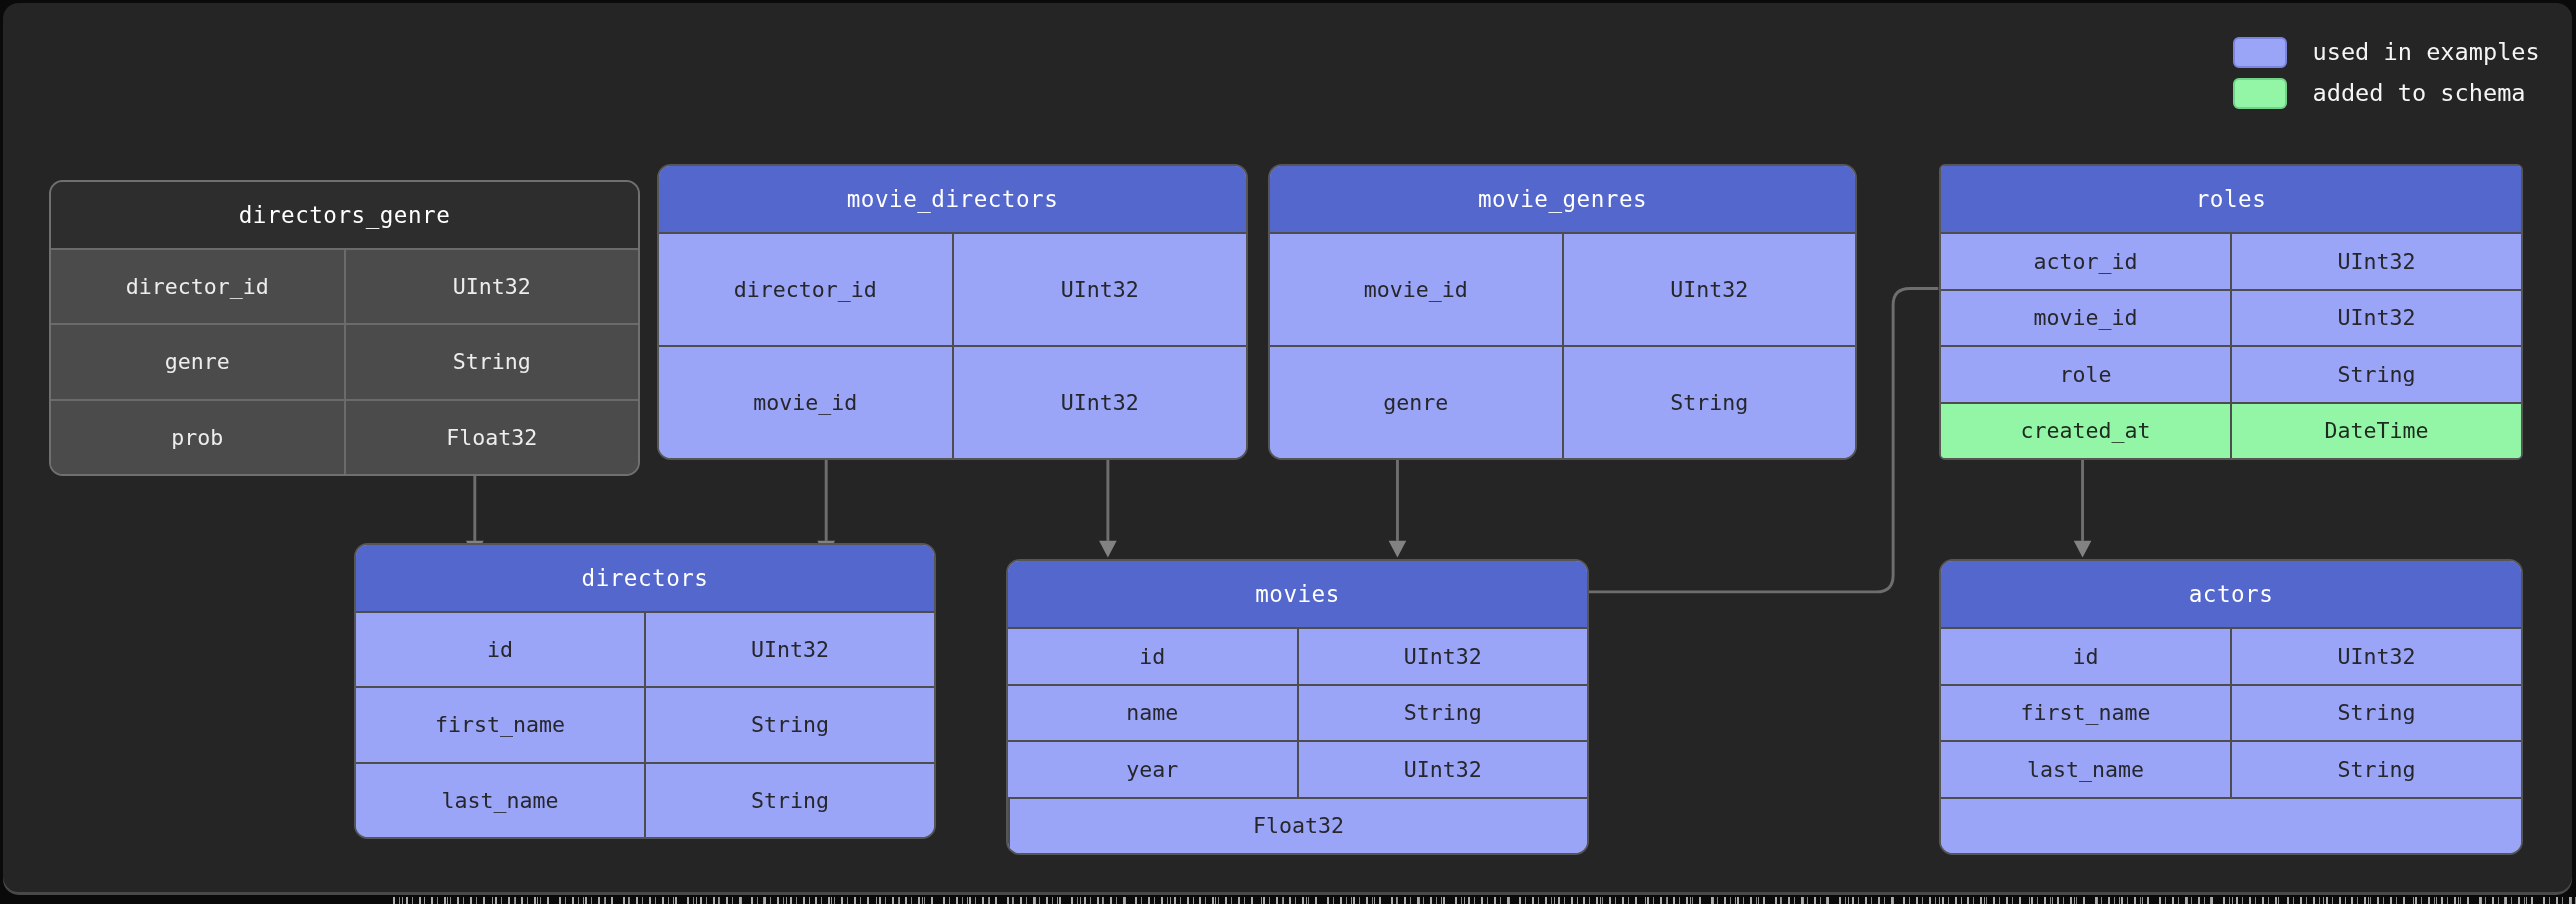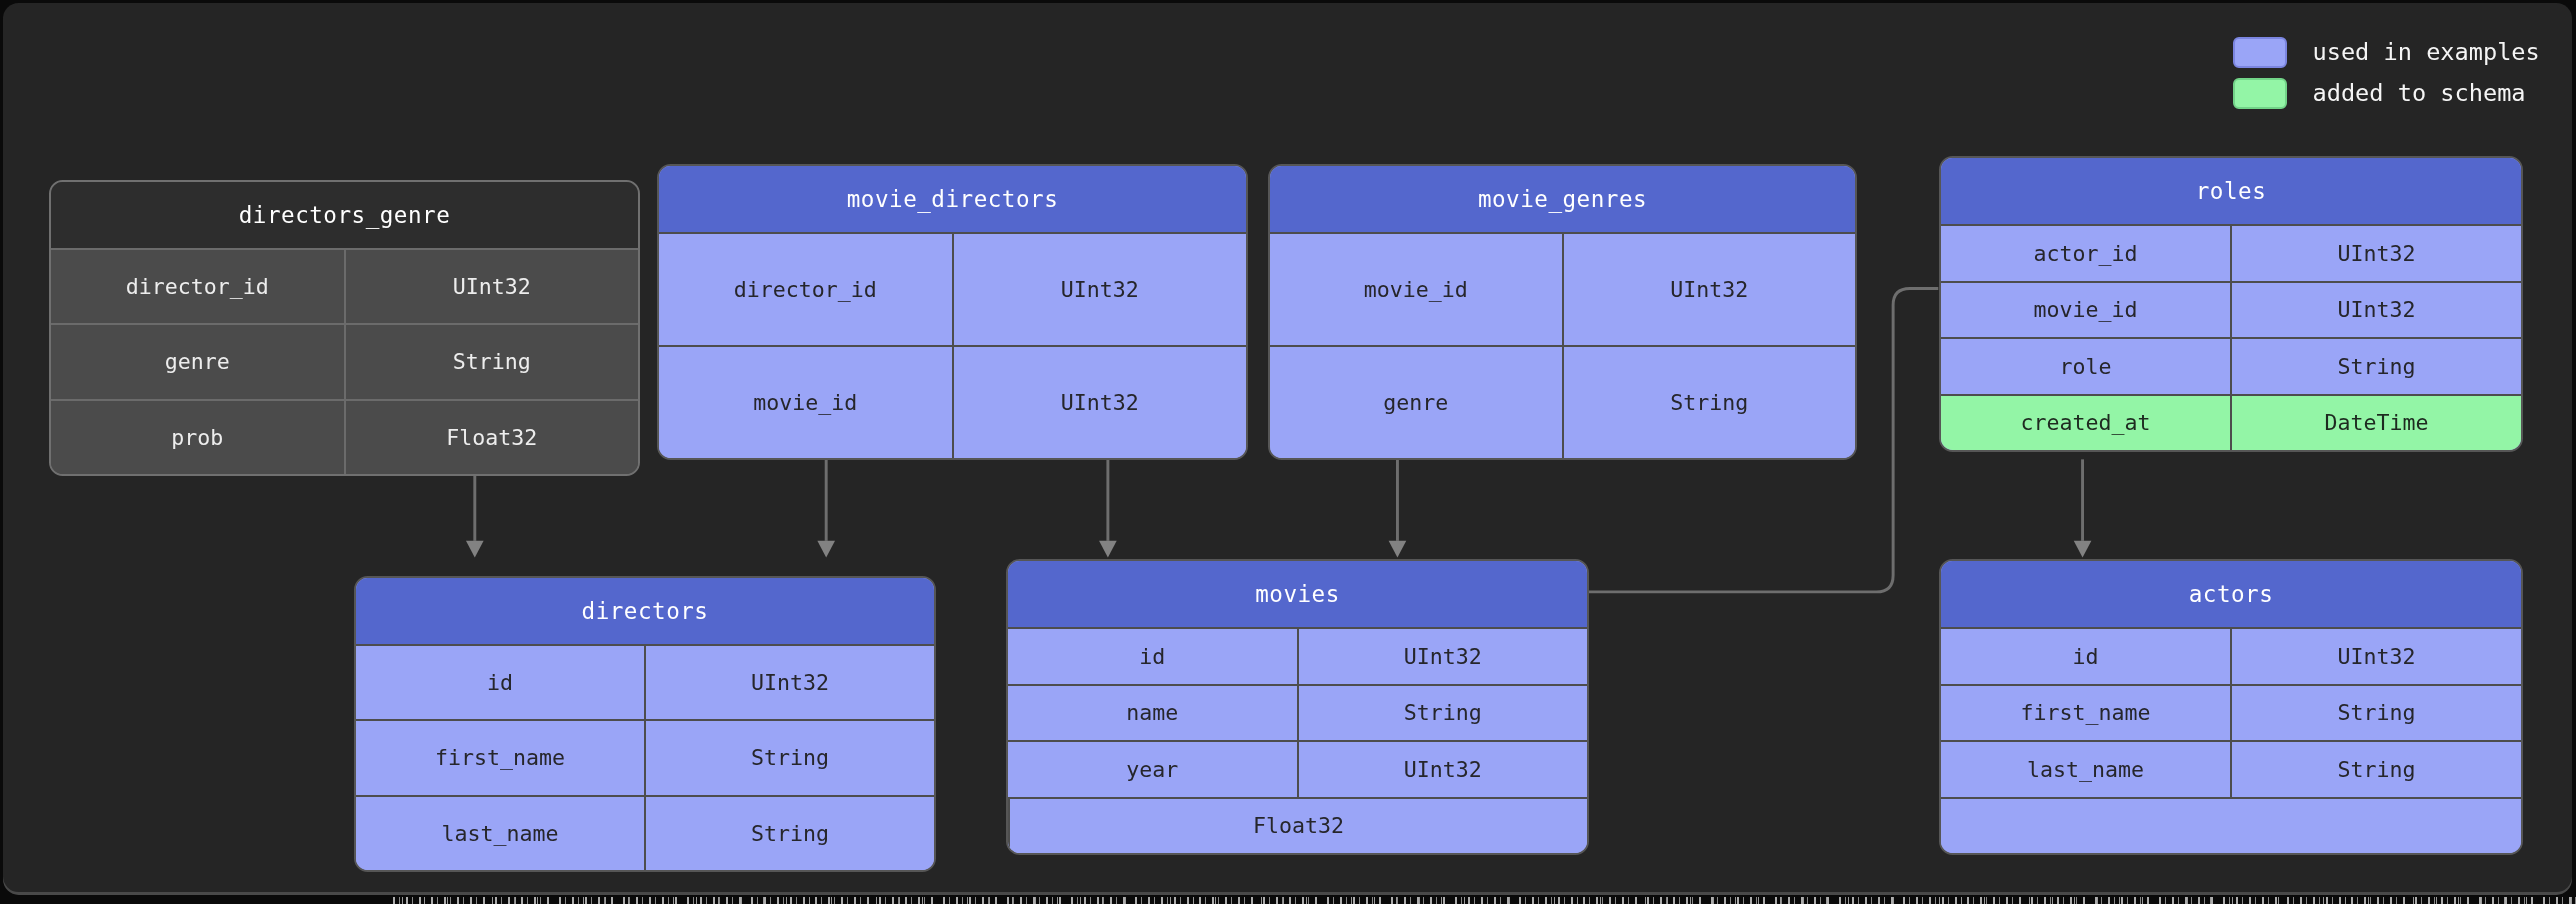--- a/index.html
+++ b/index.html
@@ -44,22 +44,22 @@
   }
   .blue  .cell { color:#26262b; }
   .muted .cell { color:#ededed; }
   .trow.highlight .cell { color:#1e2a20; }
   .blue  .cell.type { border-left:2.9px solid #4d4d4d; }
   .muted .cell.type { border-left:2.9px solid #6b6b6b; }
   
   .pos-directors-genre { left:49px;   top:164px; width:591px; }
   .pos-movie-directors { left:657px;  top:164px; width:591px; }
   .pos-movie-genres    { left:1268px; top:164px; width:589px; }
-  .pos-roles           { left:1939px; top:156px; width:584px; }
-  .pos-directors       { left:354px;  top:576px; width:582px; }
+  .pos-roles           { left:1939px; top:164px; width:584px;border-radius:6px; }
+  .pos-directors       { left:354px;  top:543px; width:582px; }
   .pos-movies          { left:1006px;  top:559px; width:583px; }
   .pos-actors          { left:1939px; top:559px; width:584px; }
   
   .edges { position:absolute; left:0; top:0; width:2576px; height:904px; pointer-events:none; }
   .edge-line { stroke:#6e6e6e; stroke-width:3; fill:none; }
   .edge-head { fill:#828282; stroke:none; }
   
   .noise-strip {
     position:absolute; left:393px; top:897px; width:2183px; height:6.9px; opacity:.8;
     background-image:

